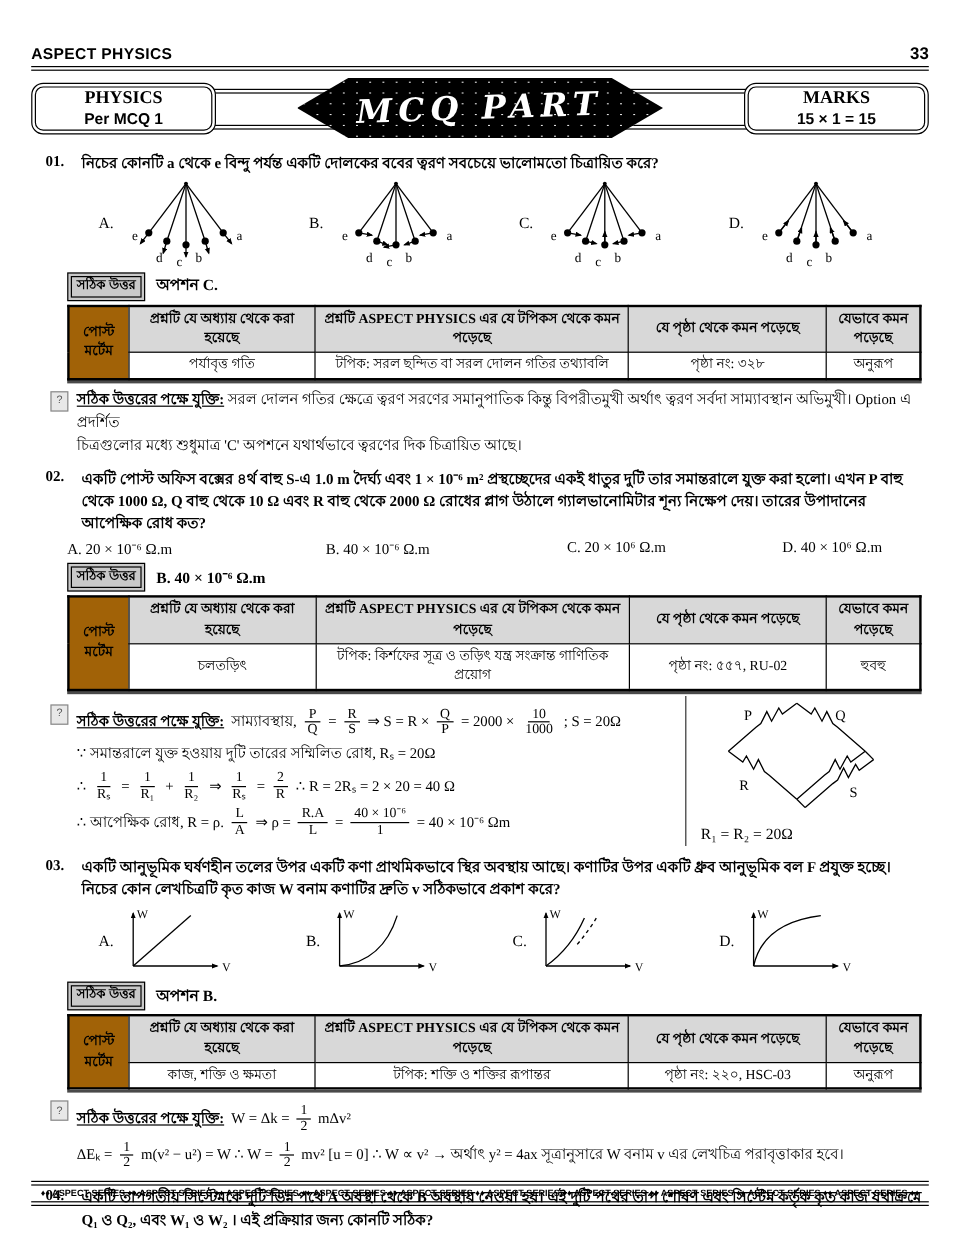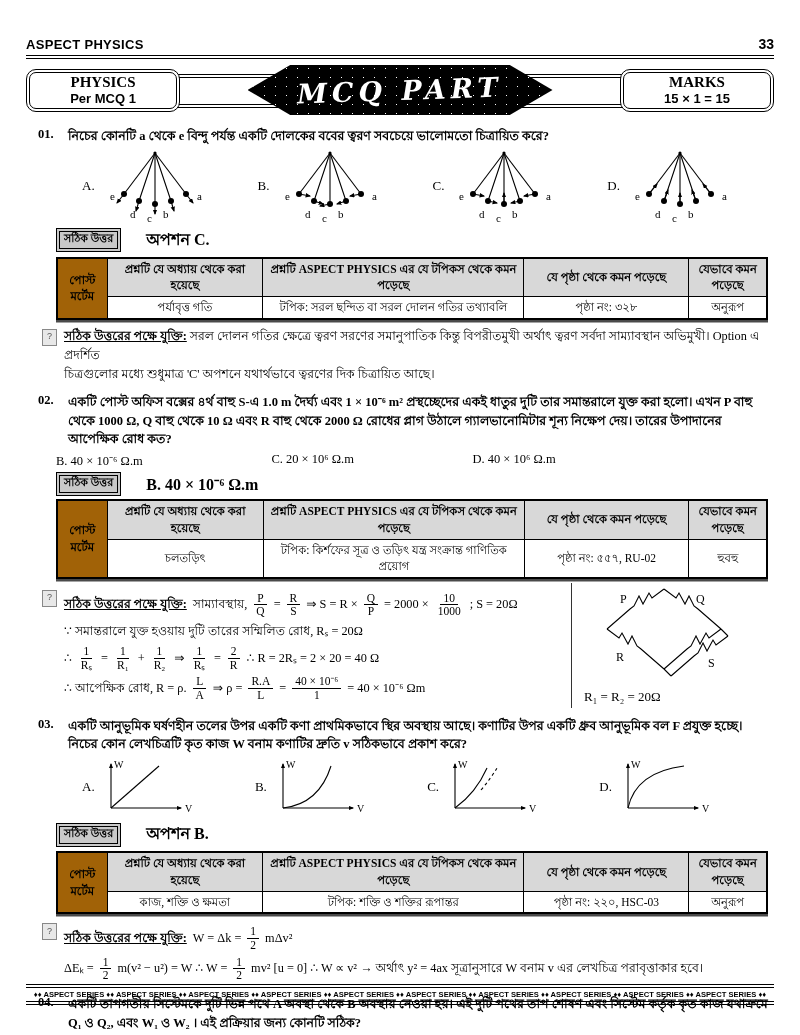--- a/index.html
+++ b/index.html
@@ -28,24 +28,24 @@
         clip-path:polygon(0 50%,14% 2%,86% 2%,100% 50%,86% 98%,14% 98%);
         display:flex;align-items:center;justify-content:center;}
   .hexa-text{color:#fff;font-family:"DejaVu Serif",serif;font-style:italic;font-weight:bold;
              font-size:27px;letter-spacing:5px;transform:rotate(-2deg);text-shadow:1px 1px 0 #000;}
 
   
   .q{display:flex;gap:6px;margin-top:9px;}
   .qno{font-weight:bold;font-size:12.5px;flex:0 0 24px;margin-left:12px;}
   .qtext{font-weight:bold;font-size:12.5px;line-height:1.5;}
   .optrow{display:grid;grid-template-columns:30% 28% 25% 17%;margin:3px 0 2px 30px;font-size:12.5px;}
-  .ansline{display:flex;align-items:center;gap:25px;margin:3px 0 3px 30px;}
+  .ansline{display:flex;align-items:center;gap:9px;margin:3px 0 3px 30px;}
   .badge{background:#c9c9c9;border:1.6px solid #000;outline:1px solid #000;outline-offset:-4px;
          padding:1px 7px 2px 7px;font-size:11px;font-weight:bold;}
-  .anstext{font-weight:bold;font-size:16px;}
+  .anstext{font-weight:bold;font-size:13px;}
 
   
   table.pm{border-collapse:collapse;width:712px;margin:2px 0 2px 30px;text-align:center;
            border:2px solid #000;box-shadow:0 2.5px 0 #4a4a4a;font-size:11.5px;}
   table.pm th,table.pm td{border:1.2px solid #000;padding:2px 4px;line-height:1.45;}
   table.pm th{background:#d8d8d8;font-weight:bold;font-size:11.5px;}
   td.pmcell{background:#a16207;font-weight:bold;width:42px;font-size:11.5px;}
   .w-chap{width:158px}.w-topic{width:272px}.w-page{width:168px}.w-how{width:72px}
 
   
@@ -302,20 +302,21 @@
     </div>
   </div>
 
   <div class="q">
     <span class="qno">02.</span>
     <span class="qtext">
       <span>একটি পোস্ট অফিস বক্সের ৪র্থ বাহু S-এ 1.0 m দৈর্ঘ্য এবং 1 × 10⁻⁶ m² প্রস্থচ্ছেদের একই ধাতুর দুটি তার সমান্তরালে যুক্ত করা হলো। এখন P বাহু থেকে 1000</span> <span>Ω, Q বাহু থেকে 10 Ω এবং R বাহু থেকে 2000 Ω রোধের প্লাগ উঠালে গ্যালভানোমিটার শূন্য নিক্ষেপ দেয়। তারের উপাদানের আপেক্ষিক রোধ কত?</span>
     </span>
   </div>
   <div class="optrow">
+    <span>A. 20 × 10⁻⁶ Ω.m</span>
     <span>B. 40 × 10⁻⁶ Ω.m</span>
     <span>C. 20 × 10⁶ Ω.m</span>
     <span>D. 40 × 10⁶ Ω.m</span>
   </div>
   <div class="ansline">
     <span class="badge">সঠিক উত্তর</span>
     <span class="anstext">B. 40 × 10⁻⁶ Ω.m</span>
   </div>
 
   <table class="pm">

